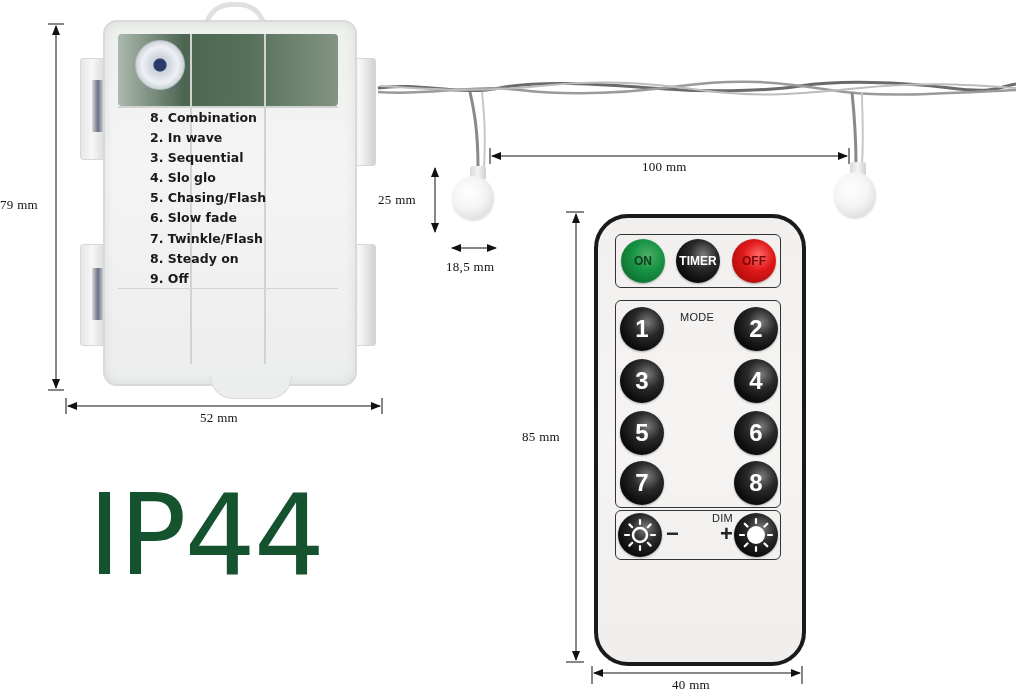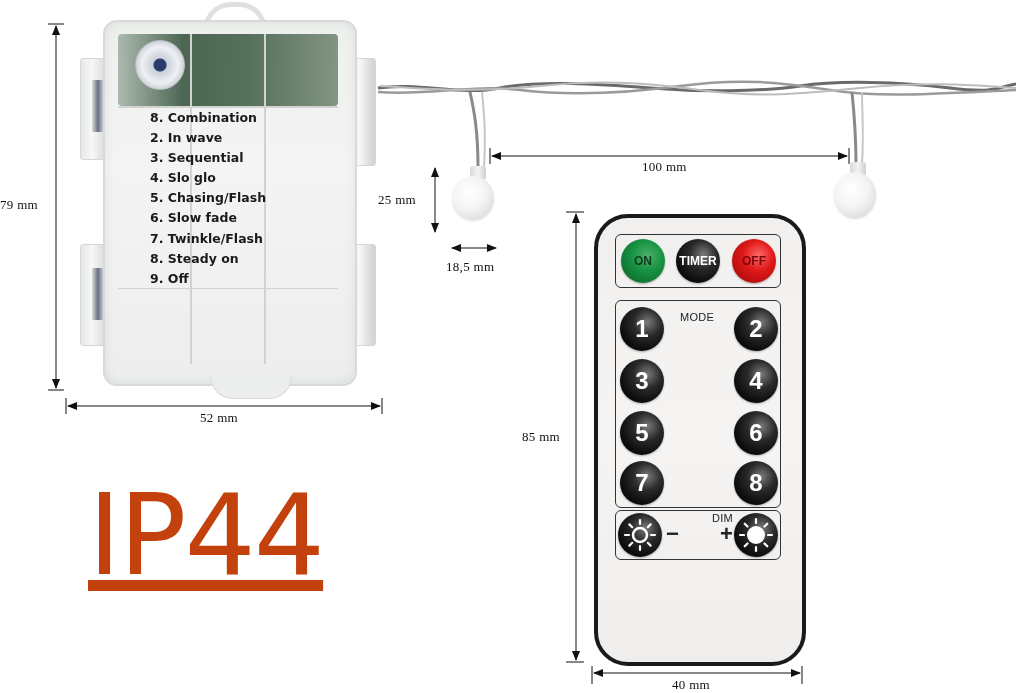--- a/index.html
+++ b/index.html
@@ -19,21 +19,21 @@
        background:radial-gradient(circle at 50% 50%,#2a3a6a 0 6px,#c9d0da 7px,#eef1f4 18px,#cfd4d9 24px);
        border:1px solid #b8bec4;}
   .hook{left:203px;top:2px;width:54px;height:30px;border:5px solid #dfe1e0;border-bottom:none;border-radius:28px 28px 0 0;}
   .clip{background:linear-gradient(90deg,#e6e8e7,#f6f7f6 40%,#cfd2d0);border:1px solid #d5d8d6;border-radius:3px;}
   .clip-shadow{background:linear-gradient(90deg,#d9dcda,#6a6e84 50%,#d9dcda);}
   .modes{left:150px;top:108px;}
   .mode-item{font-family:"DejaVu Sans",sans-serif;font-weight:bold;font-size:12.5px;line-height:20.1px;color:#1a1a1a;white-space:nowrap;}
   .box-foot{left:210px;top:376px;width:80px;height:22px;border-radius:0 0 40px 40px;background:#eceeed;border:1px solid #d8dbd9;border-top:none;}
 
   
-  .ip44{left:88px;top:470px;font-family:"DejaVu Sans",sans-serif;font-size:112px;line-height:130px;font-weight:normal;color:#c2410c;letter-spacing:-2px;text-decoration:underline;}
+  .ip44{left:88px;top:470px;font-family:"DejaVu Sans",sans-serif;font-size:112px;line-height:130px;font-weight:normal;color:#14532d;letter-spacing:-2px;}
 
   
   .bulb{width:42px;height:44px;border-radius:50%;
         background:radial-gradient(circle at 40% 38%,#ffffff 0%,#f4f4f4 45%,#d9d9d9 85%,#c9c9c9 100%);
         box-shadow:0 1px 2px rgba(0,0,0,0.15);}
   .bulb-neck{width:16px;height:14px;background:linear-gradient(90deg,#d9d9d9,#f4f4f4,#cfcfcf);border-radius:3px;}
 
   
   .remote{left:594px;top:214px;width:204px;height:444px;border:4px solid #1a1a1a;border-radius:34px;
           background:linear-gradient(180deg,#f1f0ef 0%,#f5f4f3 50%,#efeeed 100%);}

